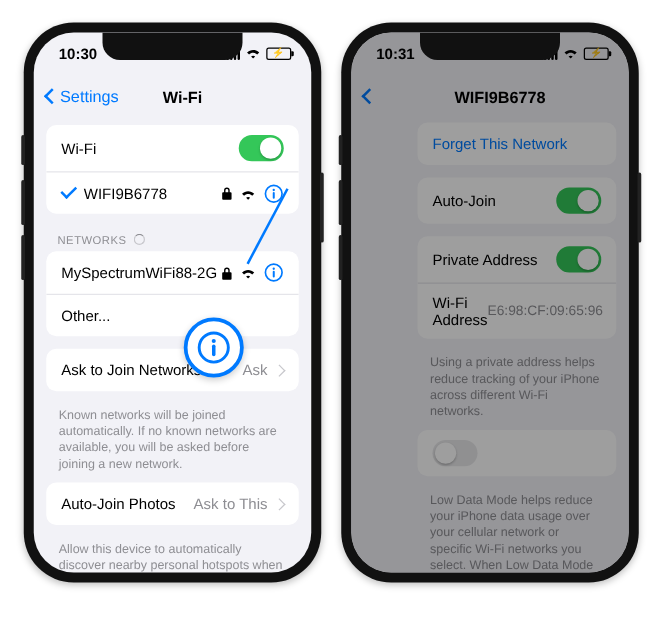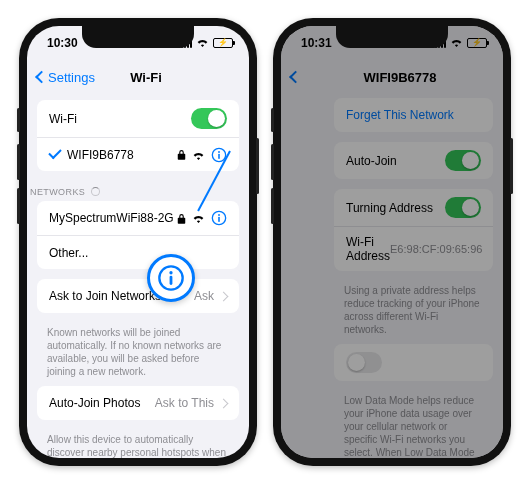--- a/index.html
+++ b/index.html
@@ -28,21 +28,21 @@
   .chev-left { width:9px; height:9px; border-left:2px solid #007aff; border-bottom:2px solid #007aff; transform:rotate(45deg); }
 
   .content { height: calc(100% - 68px); overflow:hidden; padding: 6px 0 0 0; font-size:12px; position:relative; }
   .group { background:#fff; border-radius:8px; margin: 0 10px 10px 10px; overflow:hidden; }
   .row { display:flex; align-items:center; justify-content:space-between; padding:8px 12px; min-height:34px; }
   .row + .row { border-top:1px solid #e5e5ea; }
   .row .left { display:flex; align-items:center; gap:6px; }
   .row .right { display:flex; align-items:center; gap:6px; color:#8e8e93;text-align:center; }
   .check { width:12px; height:7px; border-left:2px solid #007aff; border-bottom:2px solid #007aff; transform:rotate(-45deg); margin-top:-4px; }
   .chev-right { width:7px; height:7px; border-top:1.5px solid #c7c7cc; border-right:1.5px solid #c7c7cc; transform:rotate(45deg); }
-  .section-hdr { font-size:9px; color:#8e8e93; letter-spacing:.4px; padding:6px 20px 4px 3px; display:flex; gap:6px; }
+  .section-hdr { font-size:9px; color:#8e8e93; letter-spacing:.4px; padding:6px 20px 4px 19px; display:flex; gap:6px; }
   .footnote { font-size:10px; line-height:1.3; color:#8e8e93; padding:3px 20px 8px 20px; }
 
   
   .toggle-on { width:36px; height:21px; background:#34c759; border-radius:11px; position:relative; }
   .toggle-on::after { content:""; position:absolute; right:2px; top:2px; width:17px; height:17px; background:#fff; border-radius:50%; box-shadow:0 1px 2px rgba(0,0,0,.25); }
   .toggle-off { width:36px; height:21px; background:#e9e9eb; border-radius:11px; position:relative; }
   .toggle-off::after { content:""; position:absolute; left:2px; top:2px; width:17px; height:17px; background:#fff; border-radius:50%; box-shadow:0 1px 2px rgba(0,0,0,.25); }
   .lock-icon svg, .wifi-icon svg, .info-icon svg { display:block; }
   .signal-bars { display:flex; align-items:flex-end; gap:1px; }
   .signal-bars span { width:2px; background:#000; border-radius:1px; }
@@ -249,21 +249,21 @@
 
         <div class="group">
           <div class="row">
             <span>Auto-Join</span>
             <span class="toggle-on"></span>
           </div>
         </div>
 
         <div class="group">
           <div class="row">
-            <span>Turning Address</span>
+            <span>Private Address</span>
             <span class="toggle-on"></span>
           </div>
           <div class="row">
             <span>Wi-Fi Address</span>
             <span class="mono">E6:98:CF:09:65:96</span>
           </div>
         </div>
         <div class="footnote">Using a private address helps reduce tracking of your iPhone across different Wi-Fi networks.</div>
 
         <div class="group">

